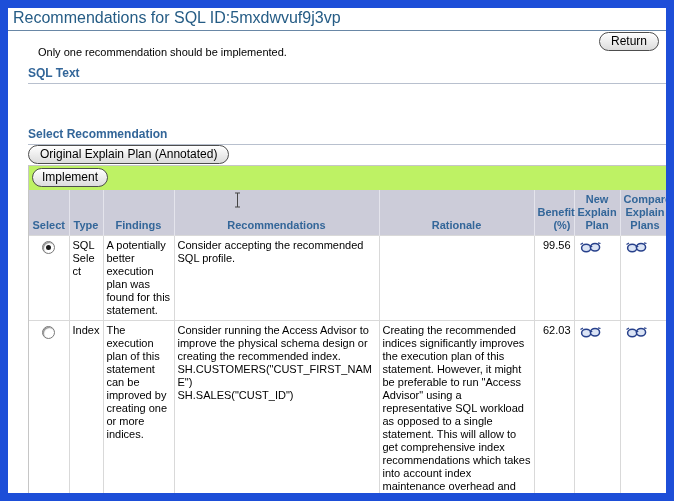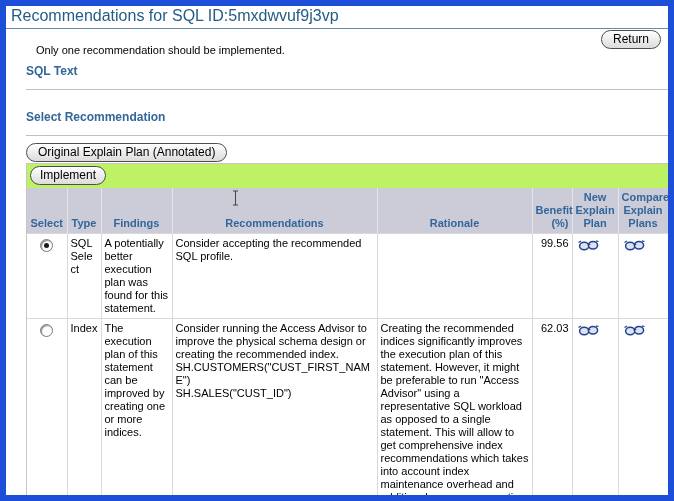--- a/index.html
+++ b/index.html
@@ -1,41 +1,41 @@
 <!DOCTYPE html>
 <html><head>
 <meta charset="utf-8">
 <style>
   html,body { margin:0; padding:0; background:#fff; }
   .page {
     position:relative; width:674px; height:501px; box-sizing:border-box;
-    border:6px solid #1d4ed8; background:#fff; overflow:hidden;
+    border:8px solid #1d4ed8; background:#fff; overflow:hidden;
     font-family:"Liberation Sans", sans-serif; font-size:11px; color:#000;
   }
   .page-title {
     position:absolute; left:5px; top:1px; font-size:16px; color:#255c85;
   }
   .title-rule { position:absolute; left:0; top:22px; width:100%; height:1px; background:#6987a6; }
   .note { position:absolute; left:3px; top:38px;margin-left:27px; }
 
   .pill {
     background:linear-gradient(#ffffff, #dcdcdc);
     border:1px solid #4d4d4d; border-radius:10px;
     padding:1px 11px 2px; font-family:"Liberation Sans",sans-serif;
     font-size:12px; color:#000; box-shadow:inset 0 1px 0 #fff; cursor:pointer;
   }
   .return-btn { position:absolute; top:24px; right:7px; }
 
   .sec-head {
     position:absolute; left:20px; width:643px; box-sizing:border-box;
     font-size:12px; font-weight:bold; color:#336699;
-    border-bottom:1px solid #b8c0ce; padding-bottom:11px;
+    border-bottom:1px solid #b8c0ce; padding-bottom:3px;
   }
   .sql-head { top:58px; }
-  .rec-head { top:104px; }
+  .rec-head { top:119px; }
 
   .sql-link {
     position:absolute; left:20px; top:79px; width:644px; display:block;
     color:#7189ab; text-decoration:underline; line-height:13px; cursor:pointer;
   }
 
   .explain-btn { position:absolute; left:20px; top:137px; }
 
   .table-box {
     position:absolute; left:20px; top:157px; width:643px; box-sizing:border-box;

